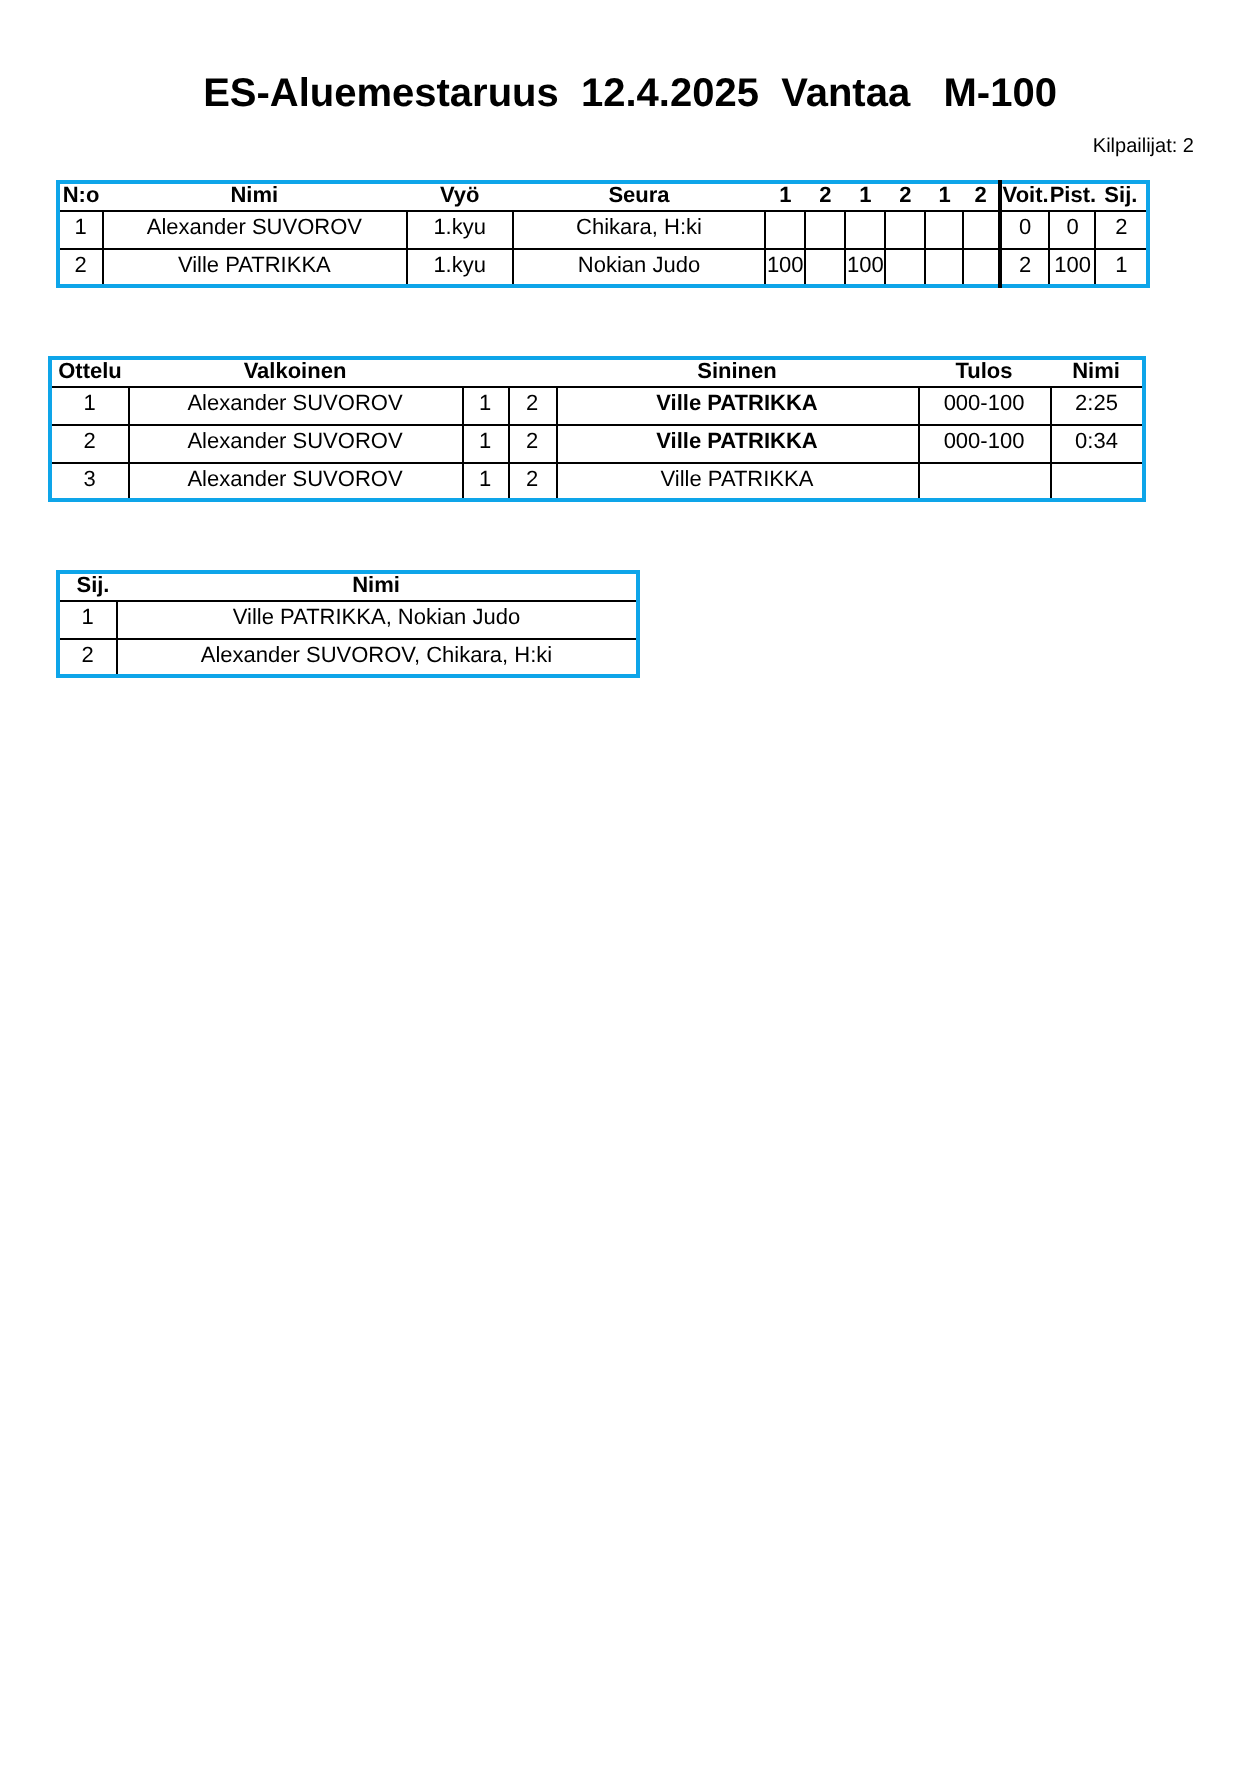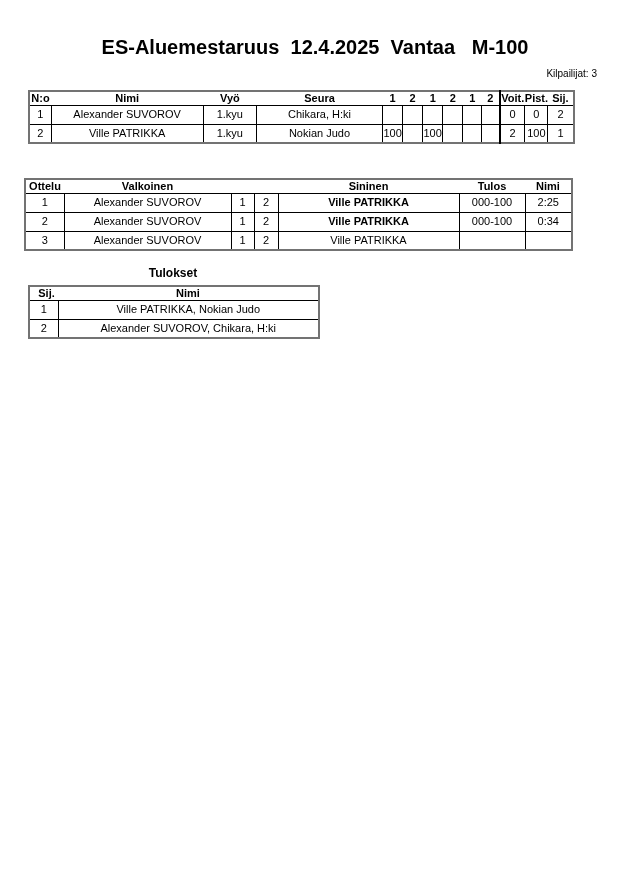--- a/index.html
+++ b/index.html
@@ -17,21 +17,21 @@
   }
   #heading-kilpailijat { top:65px; left:28px; width:469px; }
   #heading-ottelut    { top:160px; left:28px; width:547px; }
   #heading-tulokset   { top:266px; left:28px; width:290px; }
   .competitor-count {
     position:absolute; top:68px; right:33px; font-size:10px;
   }
 
   table.sheet {
     position:absolute; border-collapse:collapse; table-layout:fixed;
-    border:2px solid #737373; background:#fff;
+    border:2px solid #0ea5e9; background:#fff;
   }
   table.sheet th, table.sheet td {
     overflow:hidden; white-space:nowrap; padding:0;
     font-size:11px; line-height:11px; vertical-align:middle;
   }
   table.sheet th { font-weight:bold; border:none; border-bottom:1px solid #000; text-align:center; }
   table.sheet td { border:1px solid #000; text-align:center; }
   table.sheet tr.hdr  { height:14px; }
   table.sheet tr.data { height:19px; }
   th.left-h { text-align:left; padding-left:3px; }
@@ -44,21 +44,21 @@
   #table-tulokset    { top:285px; left:28px; width:290px; }
 </style>
 </head>
 <body>
 
 <div class="page">
 
   <div class="main-title">ES-Aluemestaruus  12.4.2025  Vantaa   M-100</div>
 
 
-  <div class="competitor-count">Kilpailijat: 3</div>
+  <div class="competitor-count">Kilpailijat: 2</div>
 
   <table class="sheet" id="table-kilpailijat">
     <colgroup>
       <col style="width:22px">
         <col style="width:152px">
         <col style="width:53px">
         <col style="width:126px">
       <col style="width:20px">
         <col style="width:20px">
         <col style="width:20px">
@@ -162,21 +162,20 @@
       <td class="name">Alexander SUVOROV</td>
       <td>1</td>
       <td>2</td>
       <td class="name">Ville PATRIKKA</td>
       <td></td>
       <td></td>
     </tr>
   </tbody>
     </table>
 
-  <div class="section-heading" id="heading-tulokset">Tulokset</div>
 
   <table class="sheet" id="table-tulokset">
     <colgroup>
       <col style="width:29px">
         <col style="width:261px">
     </colgroup>
     <tbody>
         <tr class="hdr">
       <th class="left-h" style="padding-left:5px">Sij.</th>
       <th>Nimi</th>

